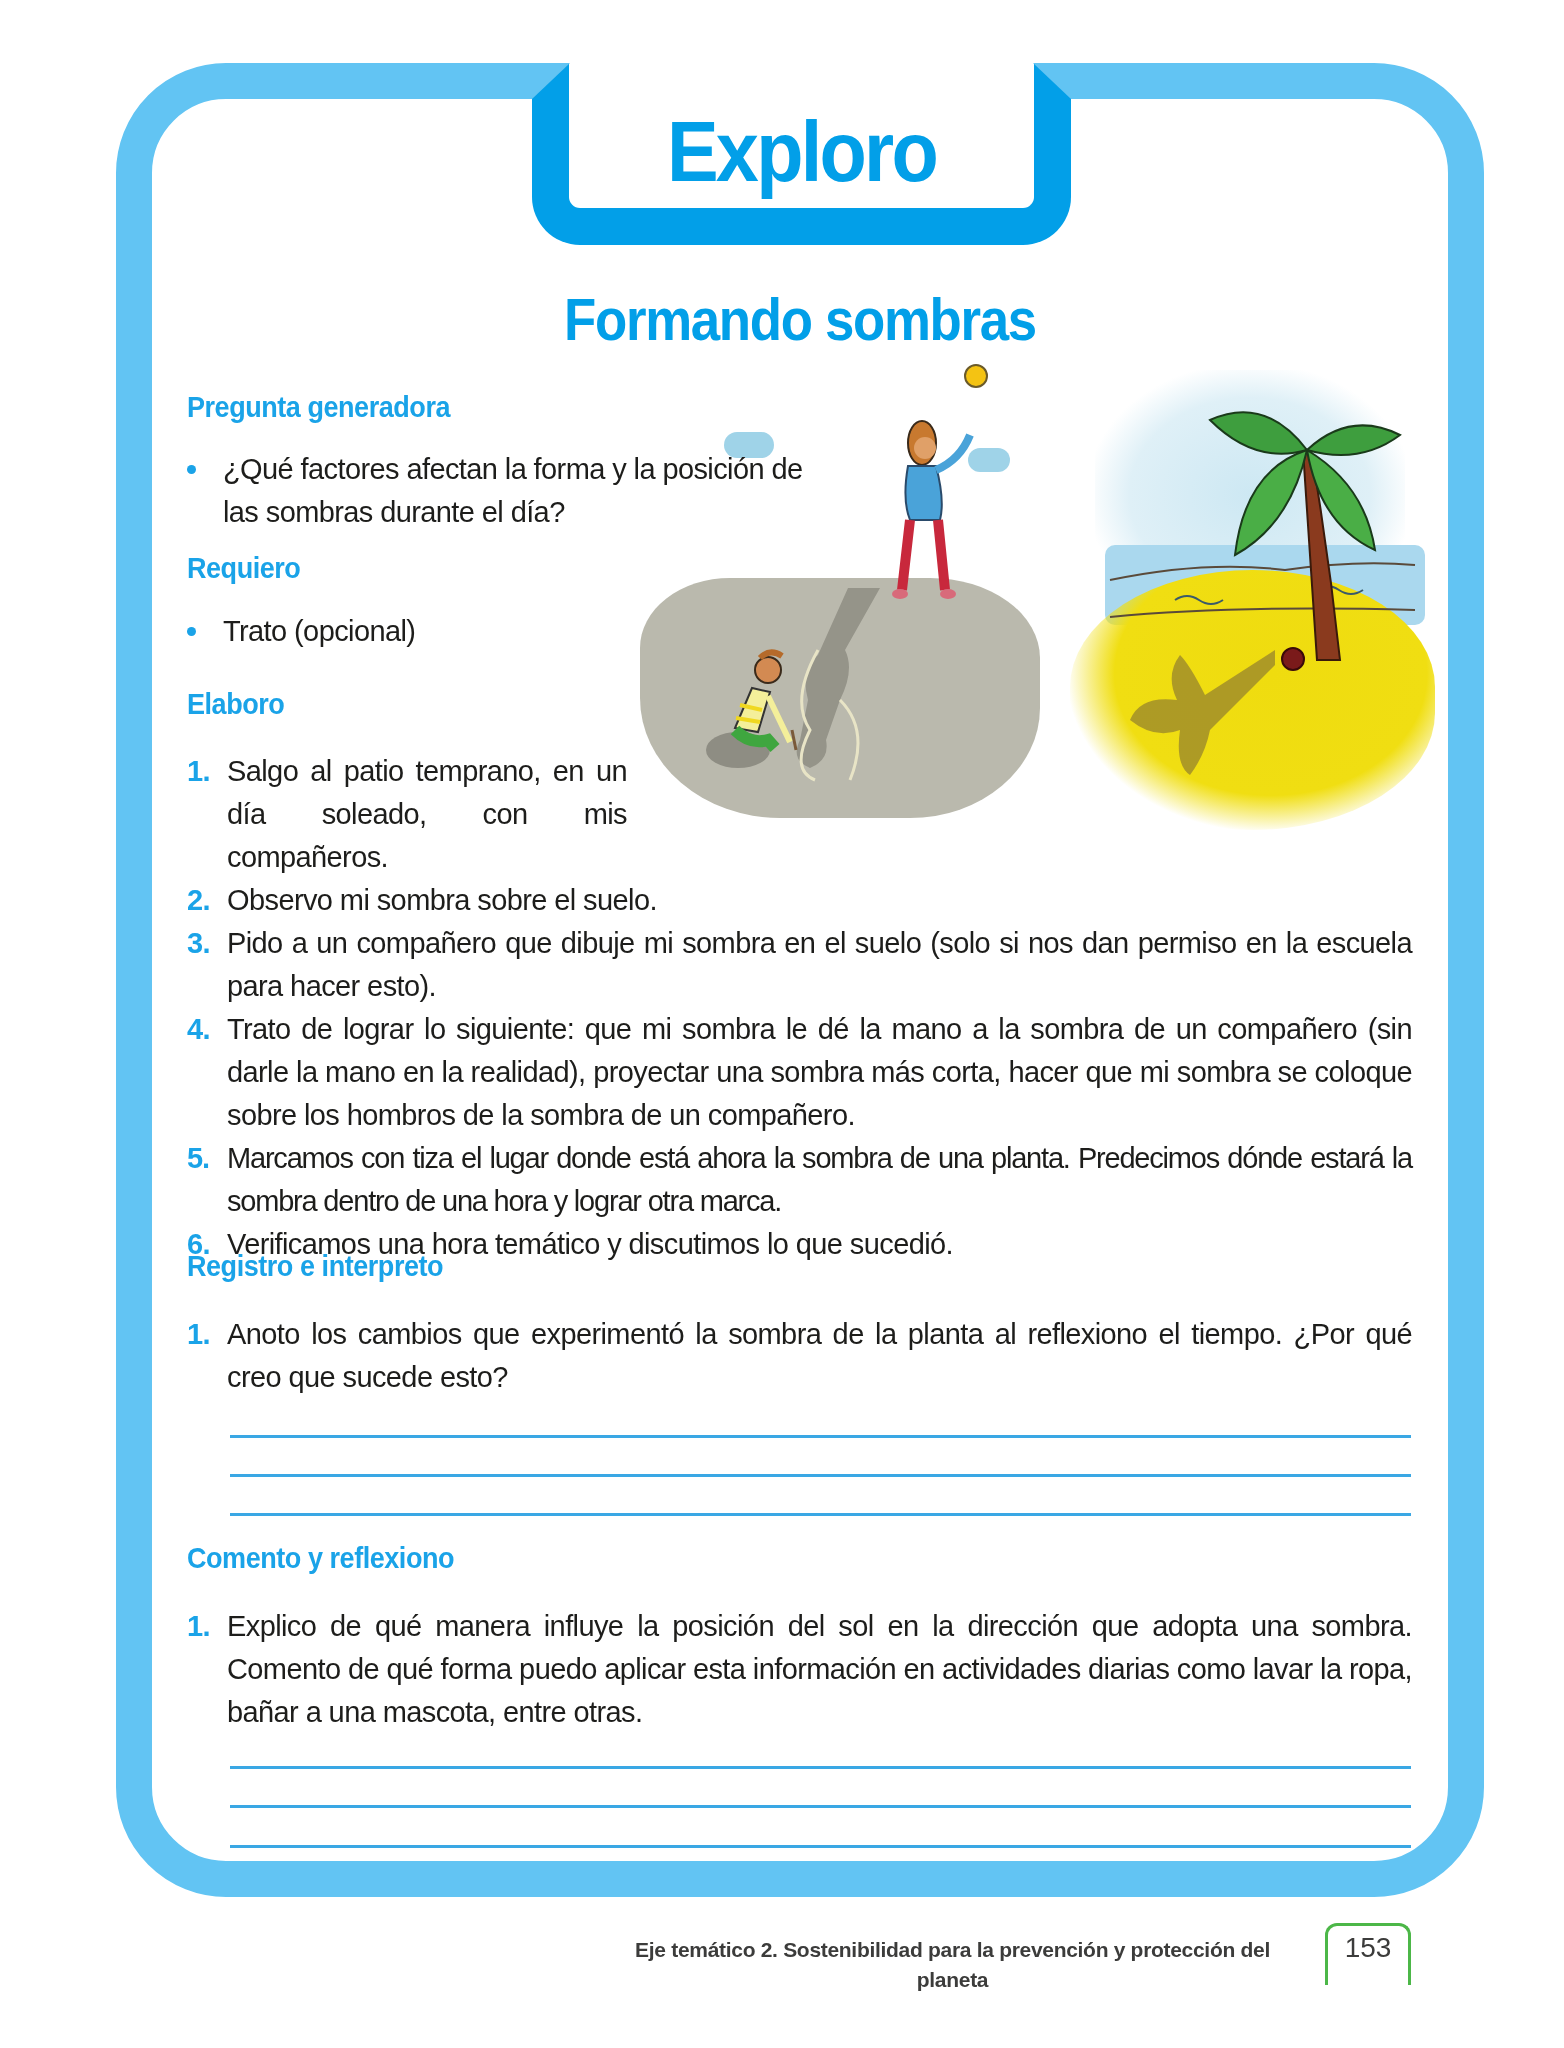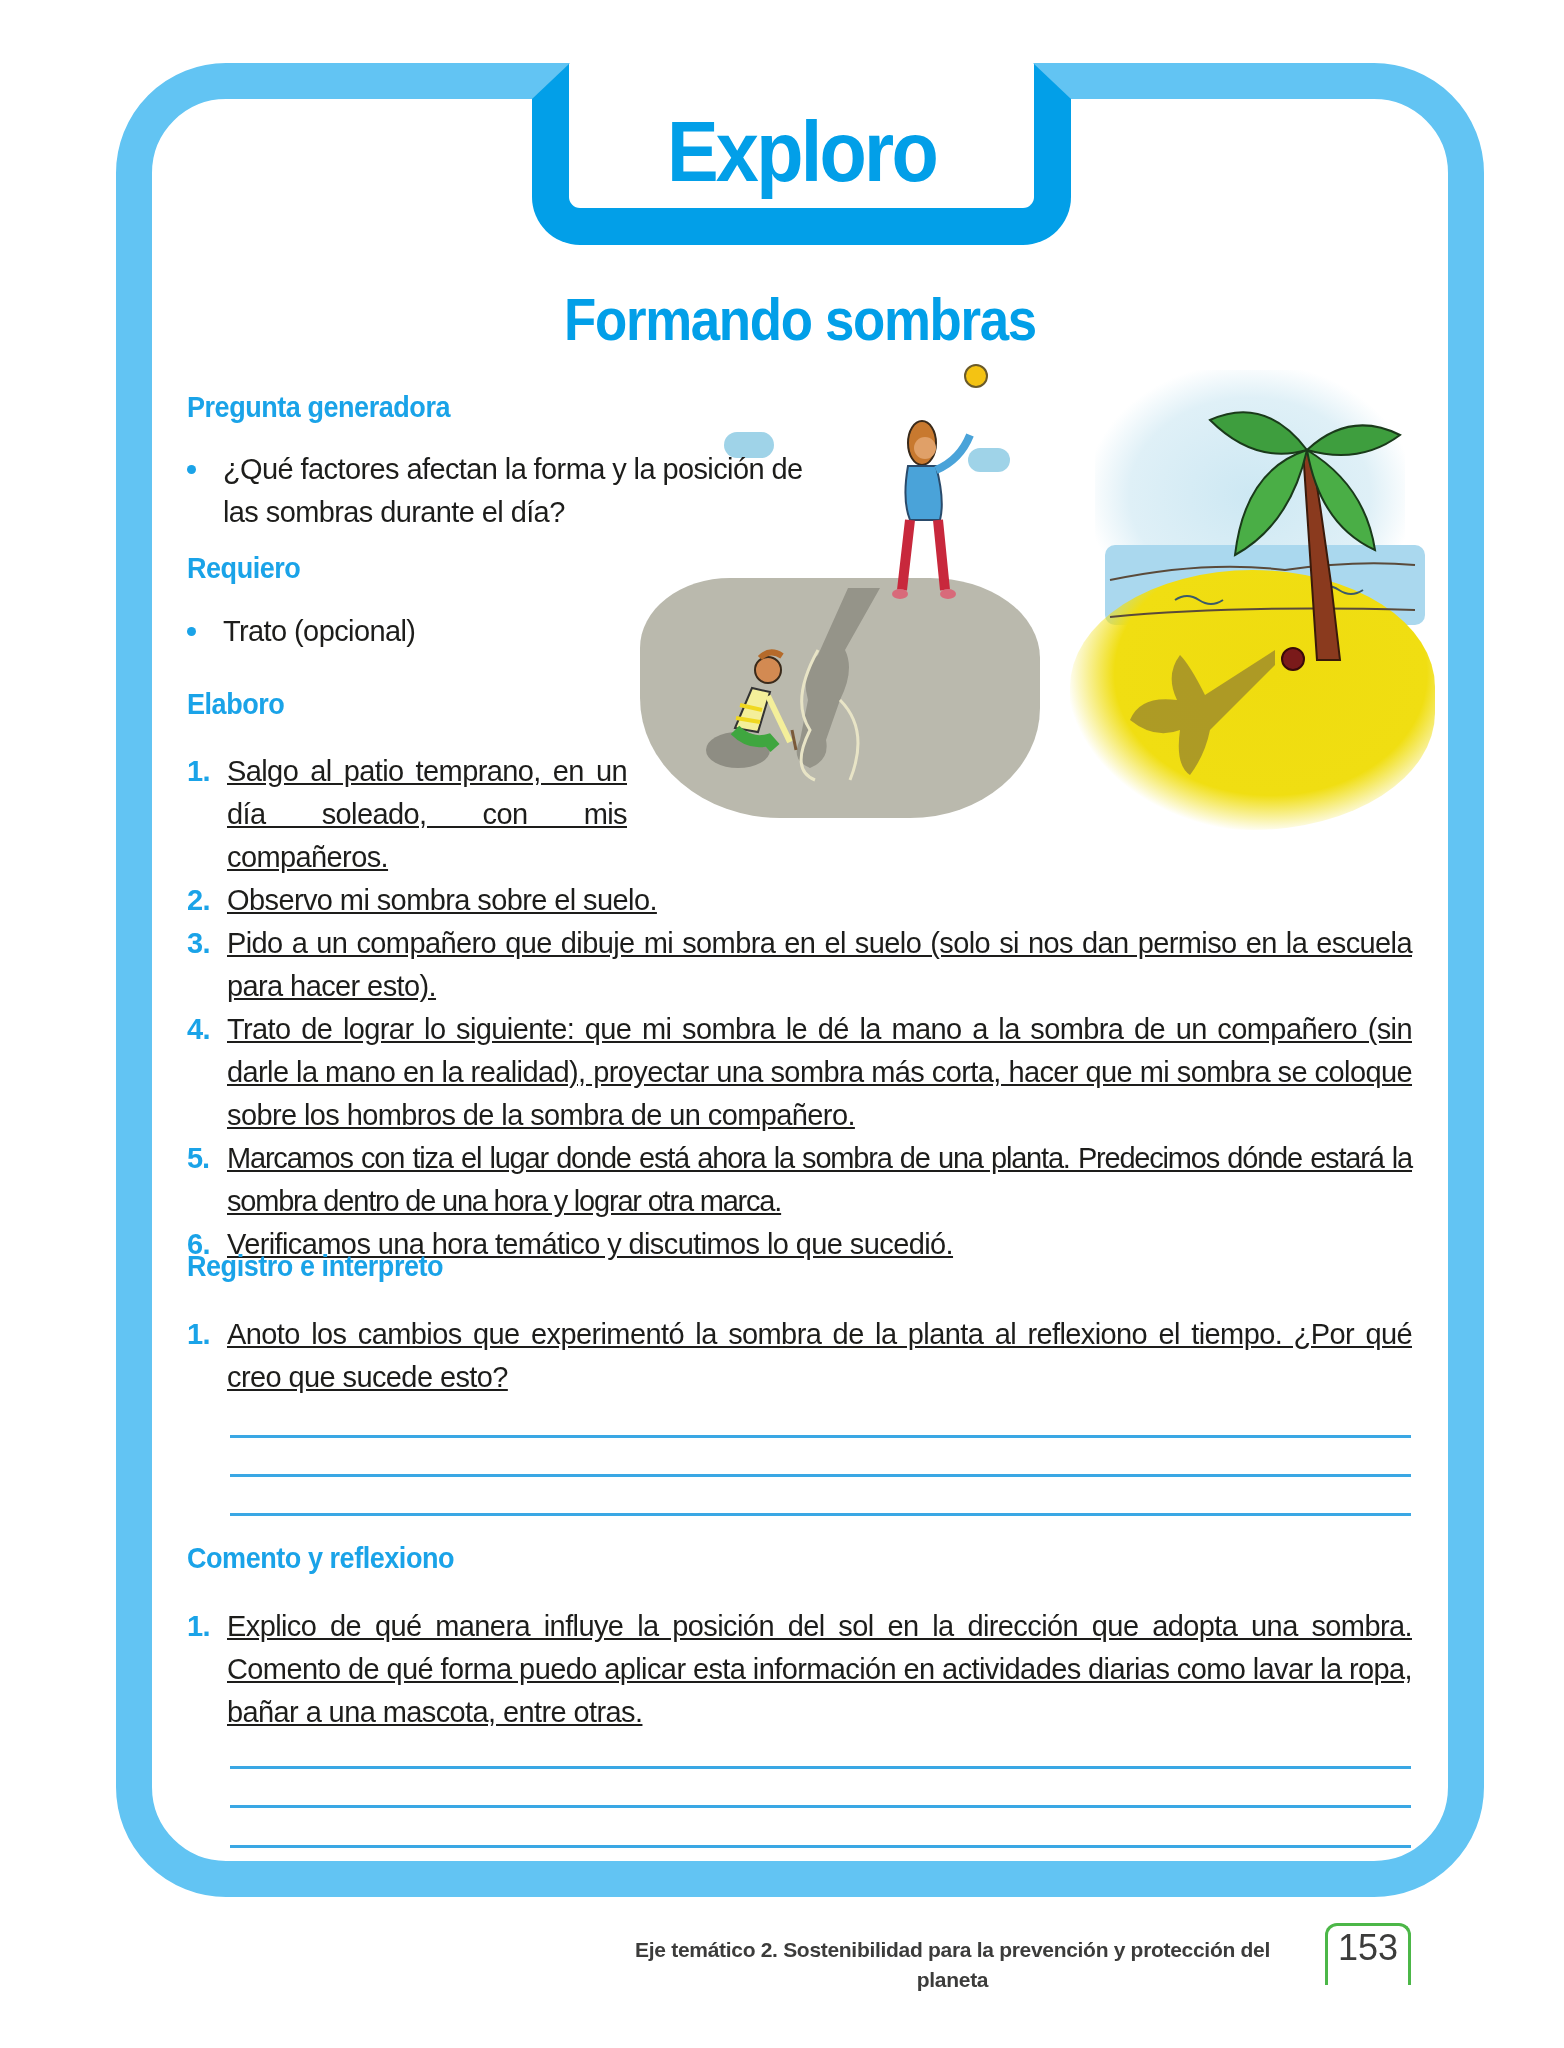--- a/index.html
+++ b/index.html
@@ -29,30 +29,30 @@
   .sec-head { position:absolute; left:187px; font-weight:bold; font-size:30px; color:#1aa3e8;
          letter-spacing:-0.5px; line-height:40px; transform-origin:left center; transform:scaleX(0.9); }
 
   .body-text { font-size:29px; line-height:43px; color:#1d1d1b; letter-spacing:-0.6px; }
   .bullet-item { position:absolute; left:187px; display:flex; }
   .bullet-dot { width:9px; height:9px; border-radius:50%; background:#1aa3e8; margin-top:17px; margin-right:27px; flex:none; }
 
   .num-list { position:absolute; left:187px; width:1225px; margin:0; padding:0; list-style:none; }
   .num-item { display:flex; }
   .num { width:40px; flex:none; color:#1aa3e8; font-weight:bold; }
-  .num-text { flex:1; text-align:justify;text-decoration:underline; }
+  .num-text { flex:1; text-align:justify; }
 
   .ans-line { position:absolute; left:230px; width:1181px; height:3px; background:#3aa7e4; }
 
   .footer-text { position:absolute; left:600px; top:1935px; width:705px; text-align:center;
          font-size:21px; color:#3c3c3b; font-weight:bold; letter-spacing:-0.3px; line-height:30px; }
   .page-box { position:absolute; left:1325px; top:1923px; width:86px; height:62px;
          border:3px solid #4cb748; border-bottom:none; border-radius:12px 12px 0 0; box-sizing:border-box; }
   .page-num { position:absolute; left:1325px; top:1926px; width:86px; text-align:center;
-         font-size:36px; color:#3c3c3b; line-height:44px; }
+         font-size:28px; color:#3c3c3b; line-height:44px; }
 
   
   .ground { position:absolute; left:640px; top:578px; width:400px; height:240px;
             background:#bab9ad; border-radius:90px 110px 130px 140px / 70px 80px 110px 120px; }
   .cloud { position:absolute; background:#9fd3e8; border-radius:20px; }
   .sun { position:absolute; left:964px; top:364px; width:24px; height:24px; border-radius:50%;
          background:#f4c313; border:2px solid #6a5a2a; box-sizing:border-box; }
   .sky-wash { position:absolute; left:1095px; top:370px; width:310px; height:250px;
          background:radial-gradient(ellipse at center, #cde8f3 0%, #dff0f7 55%, rgba(255,255,255,0) 75%); }
   .sea { position:absolute; left:1105px; top:545px; width:320px; height:80px;

